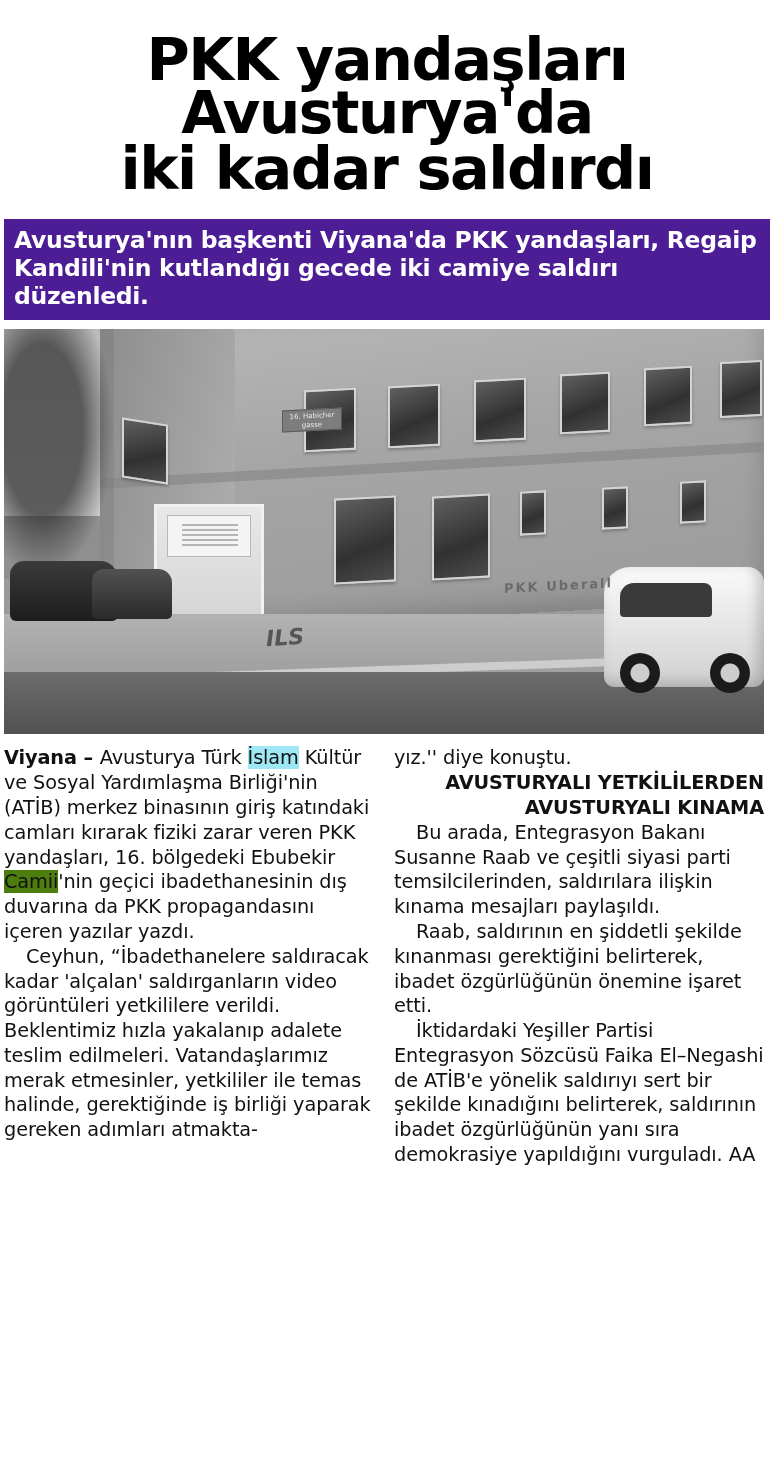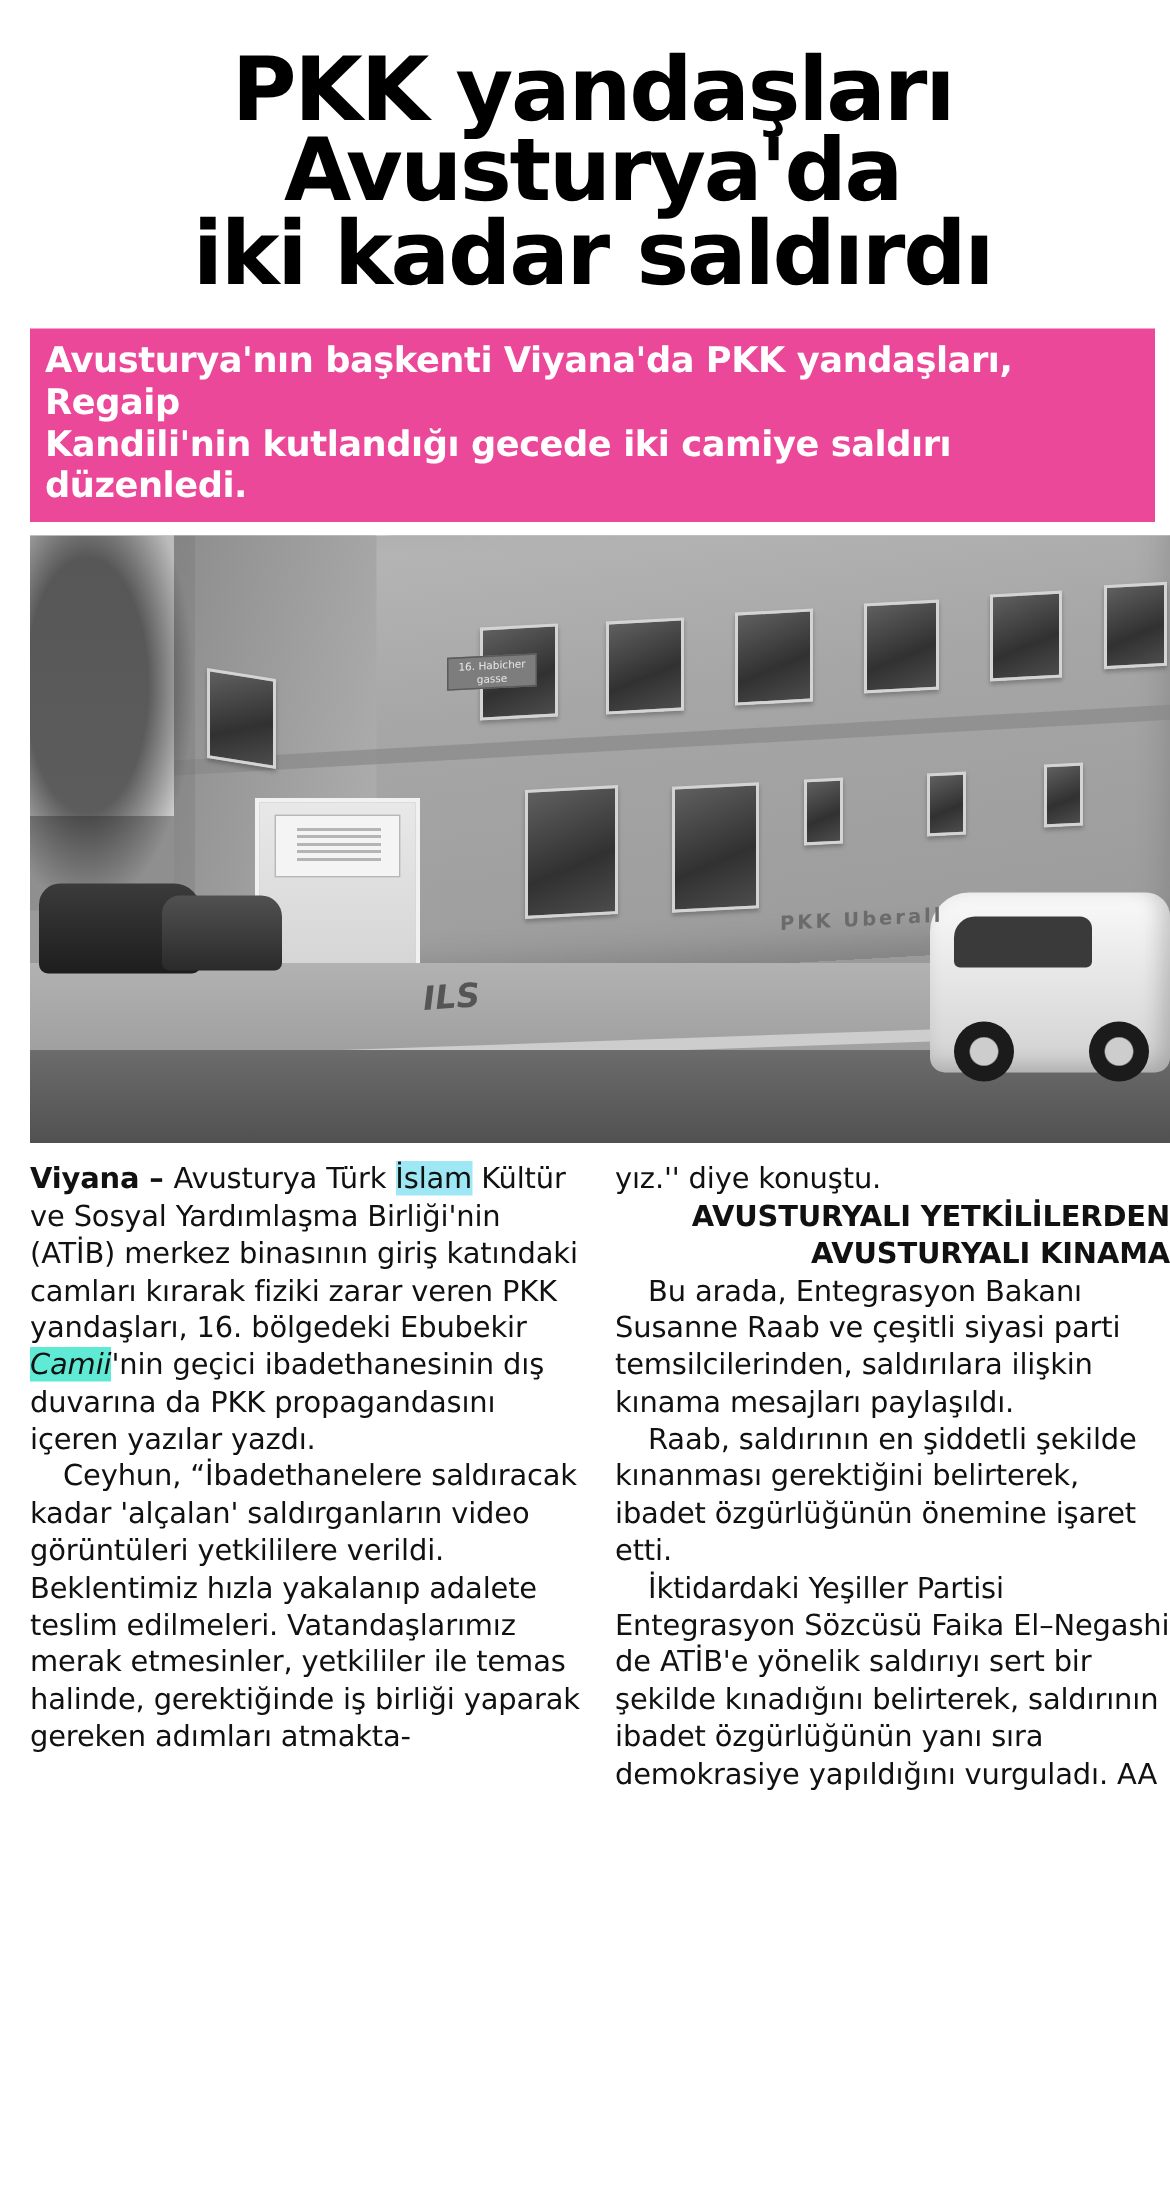--- a/index.html
+++ b/index.html
@@ -11,21 +11,21 @@
   body {
     width: 780px;
     height: 1458px;
     font-family: "DejaVu Sans", "Liberation Sans", sans-serif;
     color: #111111;
     overflow: hidden;
   }
   .page {
     width: 780px;
     height: 1458px;
-    padding: 8px 10px 6px 20px;
+    padding: 8px 10px 6px 4px;
     position: relative;
   }
 
   
   .headline {
     text-align: center;
     font-weight: bold;
     line-height: 0.98;
     letter-spacing: -0.5px;
     color: #000;
@@ -45,21 +45,21 @@
   .headline .l3 {
     display: block;
     font-size: 59px;
     letter-spacing: -1.5px;
     margin-top: -2px;
   }
 
   
   .standfirst {
     margin-top: 14px;
-    background: #ec4899;
+    background: #4c1d95;
     color: #ffffff;
     padding: 8px 10px 10px 10px;
     font-size: 23.5px;
     line-height: 1.18;
     font-weight: 600;
     letter-spacing: -0.3px;
   }
   .standfirst span { display: block; }
 
   
@@ -184,21 +184,21 @@
     width: 370px;
     font-size: 19.3px;
     line-height: 1.285;
     color: #111;
     letter-spacing: -0.1px;
   }
   .col p { margin: 0; }
   .col p.indent { text-indent: 22px; }
   .dateline { font-weight: bold; }
   .hl-blue { background: #9ee8f5; }
-  .hl-green { background: #5eead4; font-style: italic; }
+  .hl-green { background: #4d7c0f; }
   .subhead {
     font-weight: bold;
     margin-top: 2px;
     text-align: right;
   }
 </style>
 </head>
 <body>
 
 <div class="page">

